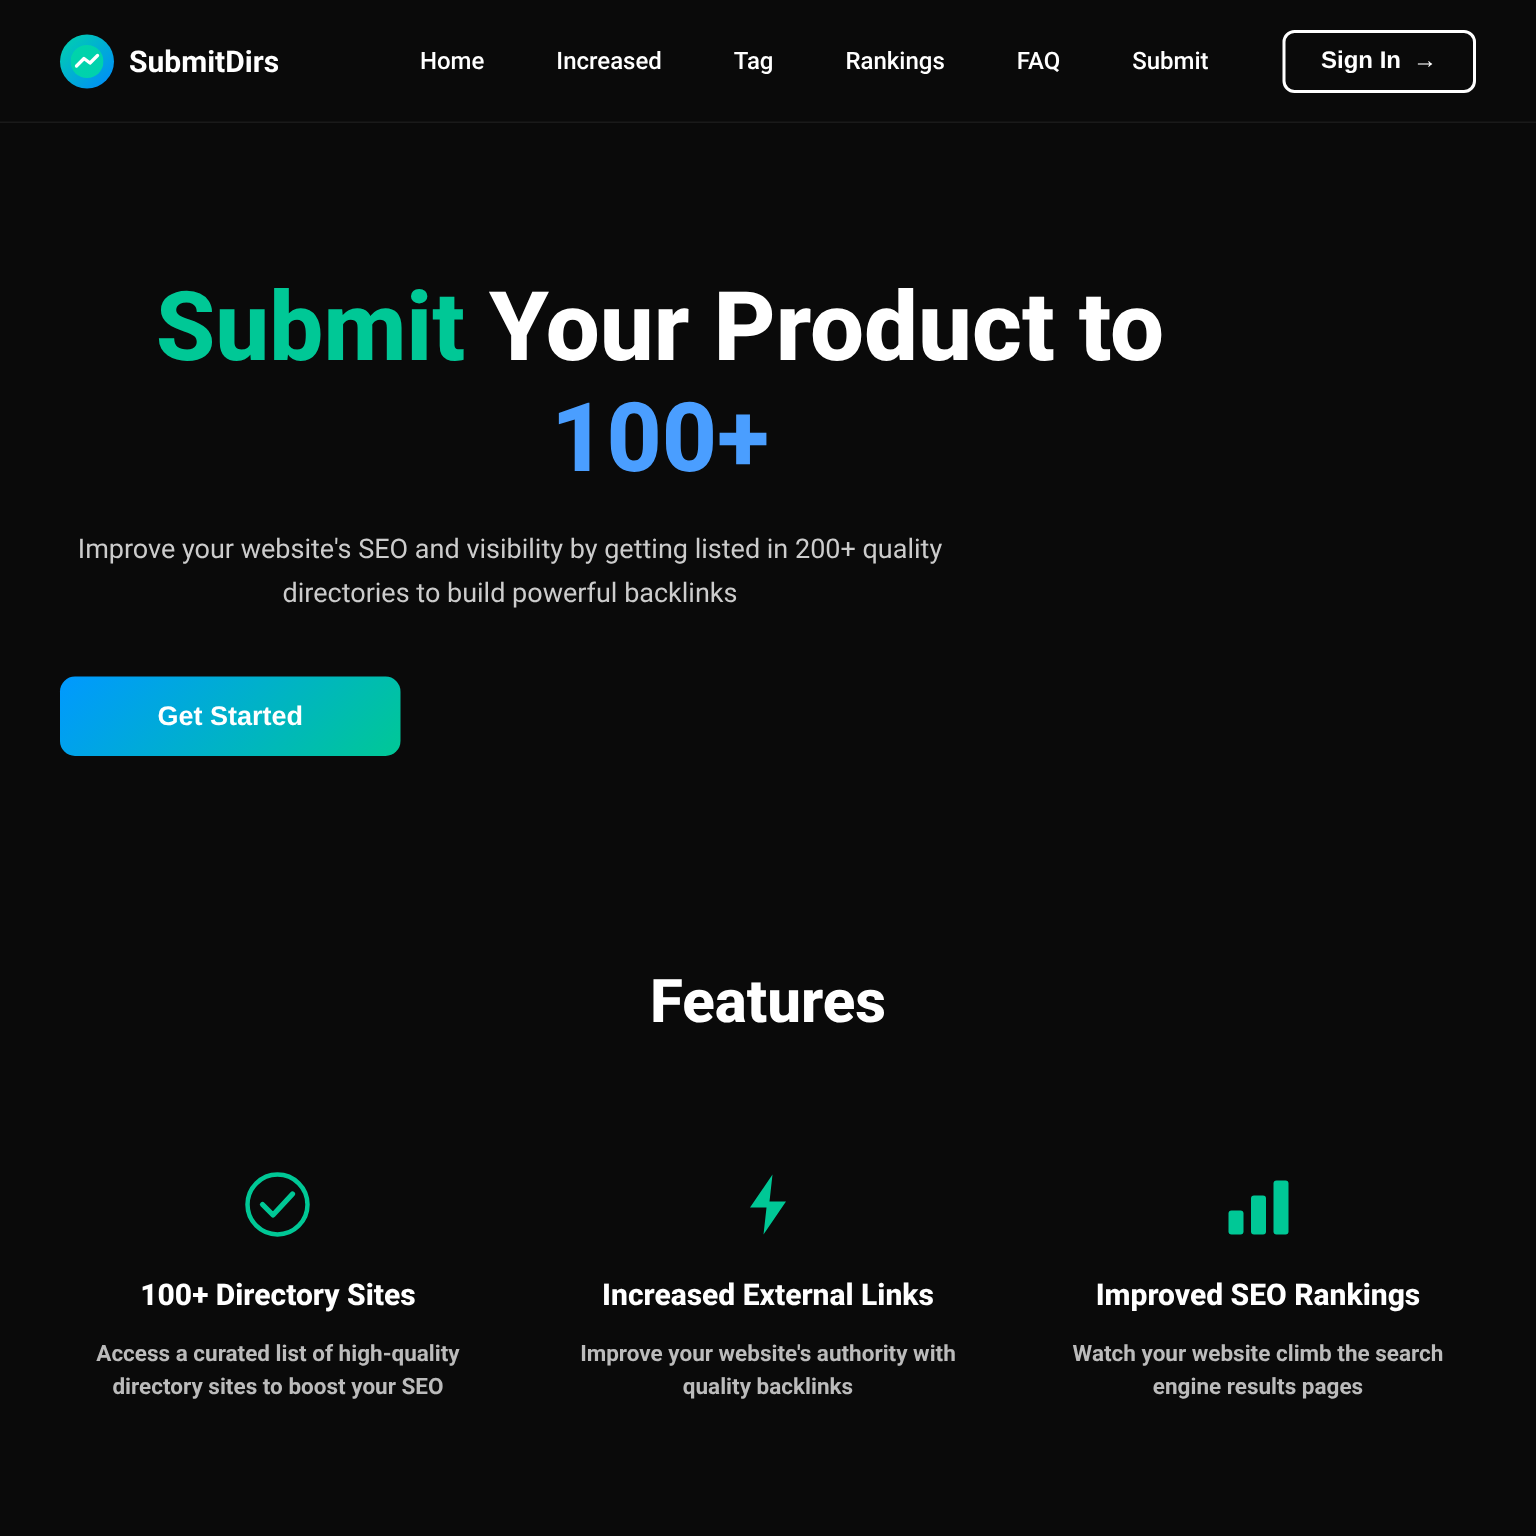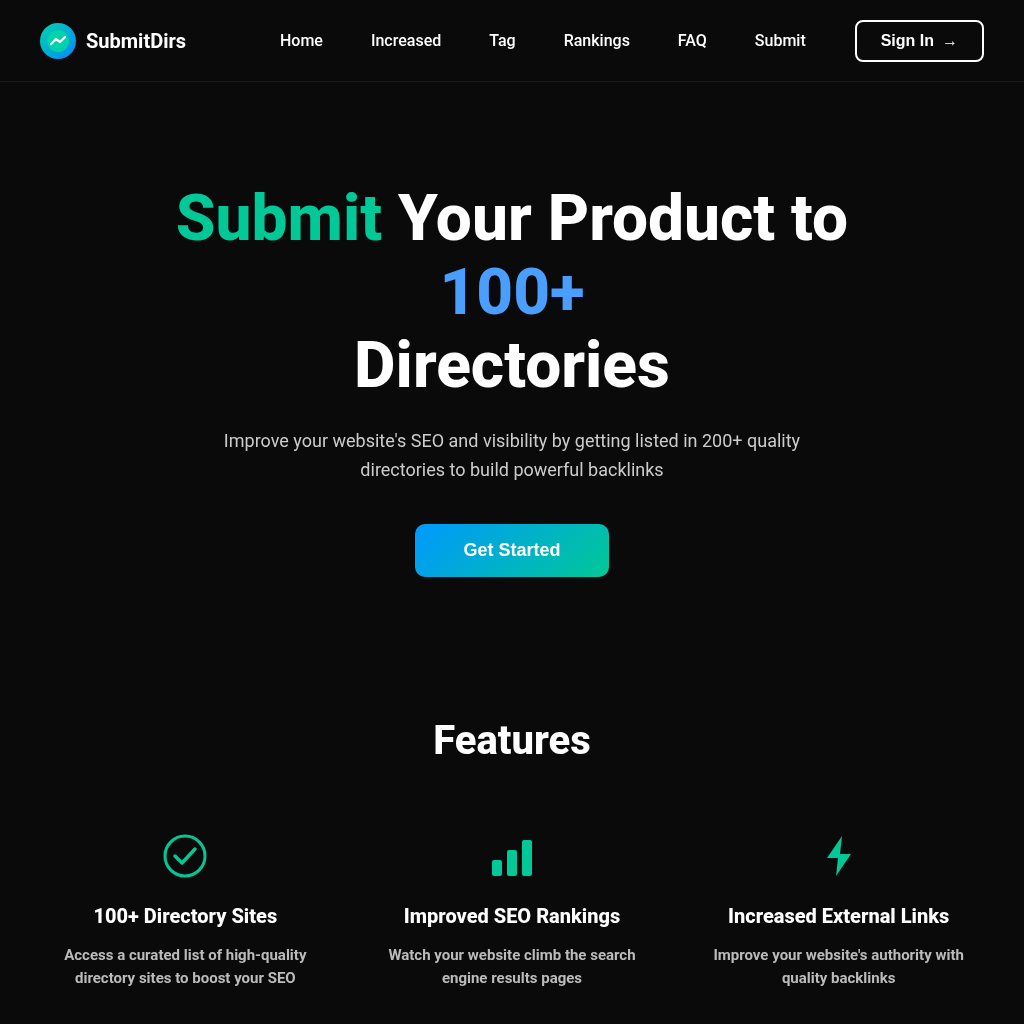--- a/index.html
+++ b/index.html
@@ -70,21 +70,21 @@
       display: flex;
       align-items: flex-end;
       gap: 8px;
       transition: background 0.2s;
     }
 
     
     .hero {
       display: flex;
       flex-direction: column;
-      align-items: center;
+      align-items: flex-start;
       justify-content: center;
       text-align: center;
       padding: 100px 40px 80px;
     }
     .hero-title {
       font-size: 64px;
       font-weight: 800;
       line-height: 1.15;
       margin-bottom: 24px;
       max-width: 800px;
@@ -100,36 +100,36 @@
       color: #cccccc;
       line-height: 1.6;
       max-width: 600px;
       margin-bottom: 40px;
     }
     .get-started-btn {
       background: linear-gradient(135deg, #0099ff, #00c896);
       color: #ffffff;
       border: none;
       border-radius: 10px;
-      padding: 16px 48px;
+      padding: 16px 65px;
       font-size: 18px;
       font-weight: 700;
       cursor: pointer;
       transition: opacity 0.2s;
     }
 
     
     .features-section {
       padding: 60px 40px 80px;
       text-align: center;
     }
     .features-title {
       font-size: 40px;
       font-weight: 800;
-      margin-bottom: 60px;
+      margin-bottom: 80px;
       color: #ffffff;
     }
     .features-grid {
       display: grid;
       grid-template-columns: repeat(3, 1fr);
       gap: 36px;
       max-width: 960px;
       margin: 0 auto;
     }
     .feature-card {
@@ -198,57 +198,57 @@
   </ul>
 
   <button class="sign-in-btn">
     <span>Sign In</span>
     <span>→</span>
   </button>
 </nav>
 
 <section class="hero">
   <h1 class="hero-title">
-    <span class="highlight-teal">Submit</span><span> Your Product to </span><span class="highlight-blue">100+</span><br><span> Directories</span>
+    <span class="highlight-teal">Submit</span><span> Your Product to </span><span class="highlight-blue">100+</span><br>
   </h1>
   <p class="hero-subtitle">Improve your website's SEO and visibility by getting listed in 200+ quality directories to build powerful backlinks</p>
   <button class="get-started-btn">Get Started</button>
 </section>
 
 <section class="features-section">
   <h2 class="features-title">Features</h2>
   <div class="features-grid">
 
     <div class="feature-card">
       <div class="feature-icon check-circle-icon">
         <svg viewBox="0 0 48 48" fill="none" xmlns="http://www.w3.org/2000/svg">
           <circle cx="24" cy="24" r="20" stroke="#00c896" stroke-width="3" fill="none"></circle>
           <polyline points="14,24 21,31 34,17" stroke="#00c896" stroke-width="3.5" fill="none" stroke-linecap="round" stroke-linejoin="round"></polyline>
         </svg>
       </div>
       <div class="feature-name">100+ Directory Sites</div>
       <div class="feature-desc">Access a curated list of high-quality directory sites to boost your SEO</div>
+    </div>
+
+    <div class="feature-card">
+      <div class="feature-icon bolt-icon">
+        <svg viewBox="0 0 48 48" fill="none" xmlns="http://www.w3.org/2000/svg">
+          <polygon points="27,4 12,26 23,26 21,44 36,22 25,22" fill="#00c896"></polygon>
+        </svg>
+      </div>
+      <div class="feature-name">Increased External Links</div>
+      <div class="feature-desc">Improve your website's authority with quality backlinks</div>
     </div>
 
     <div class="feature-card">
       <div class="feature-icon chart-icon">
         <svg viewBox="0 0 48 48" fill="none" xmlns="http://www.w3.org/2000/svg">
           <rect x="4" y="28" width="10" height="16" rx="2" fill="#00c896"></rect>
           <rect x="19" y="18" width="10" height="26" rx="2" fill="#00c896"></rect>
           <rect x="34" y="8" width="10" height="36" rx="2" fill="#00c896"></rect>
         </svg>
       </div>
       <div class="feature-name">Improved SEO Rankings</div>
       <div class="feature-desc">Watch your website climb the search engine results pages</div>
     </div>
 
-    <div class="feature-card">
-      <div class="feature-icon bolt-icon">
-        <svg viewBox="0 0 48 48" fill="none" xmlns="http://www.w3.org/2000/svg">
-          <polygon points="27,4 12,26 23,26 21,44 36,22 25,22" fill="#00c896"></polygon>
-        </svg>
-      </div>
-      <div class="feature-name">Increased External Links</div>
-      <div class="feature-desc">Improve your website's authority with quality backlinks</div>
-    </div>
-
   </div>
 </section>
 
 </body></html>

